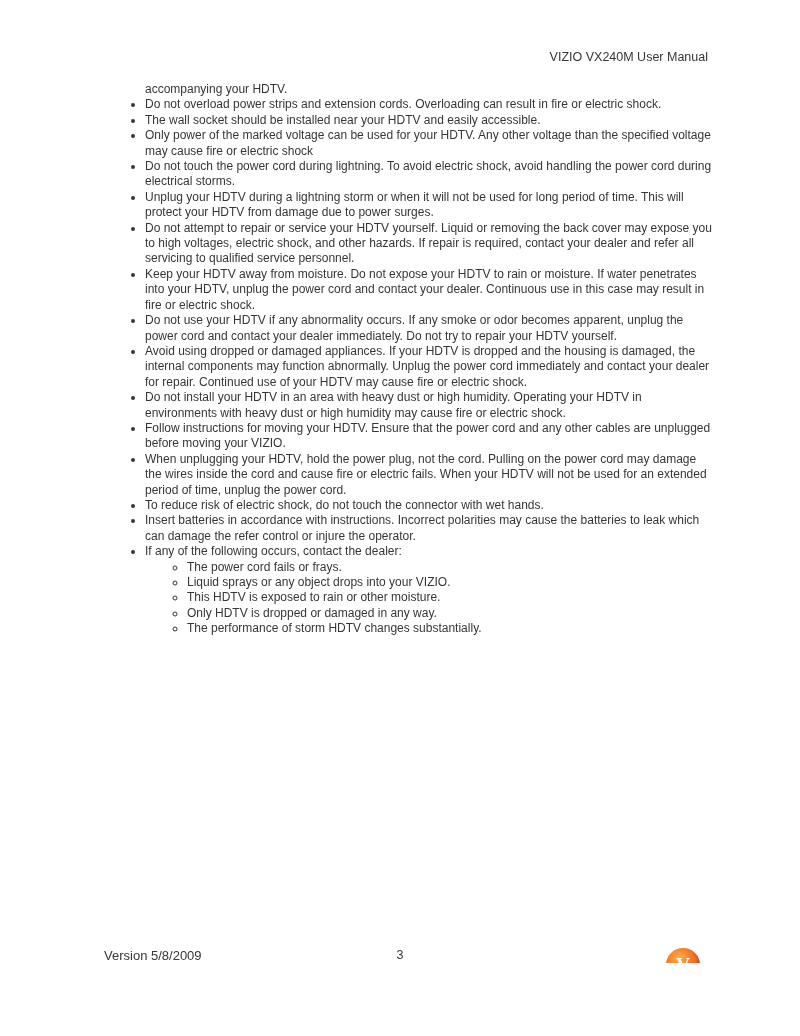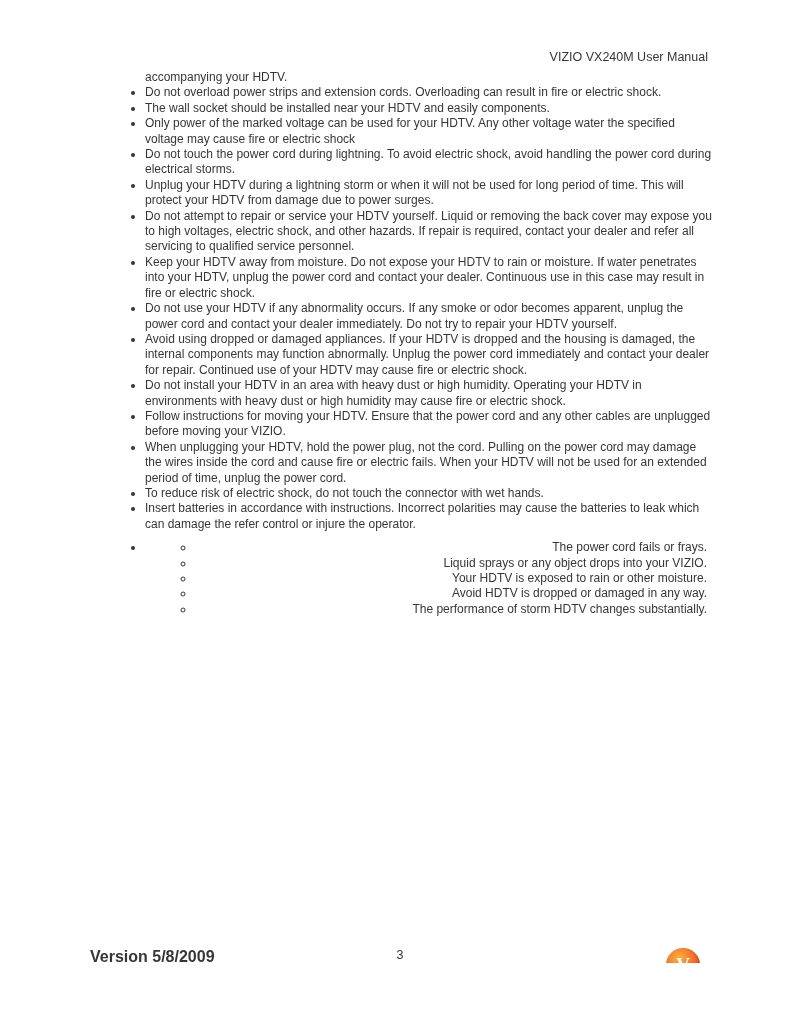--- a/index.html
+++ b/index.html
@@ -26,47 +26,45 @@
   }
   .content {
     position: absolute;
     top: 70px;
     left: 119px;
     width: 596px;
     font-size: 12px;
     line-height: 15.4px;
   }
   .intro {
-    margin: 0 0 0 26px;
+    margin: 12px 0 0 26px;
   }
   ul.main-list {
     margin: 0;
     padding: 0 0 0 26px;
     list-style: disc outside;
   }
   ul.main-list > li {
     margin: 0;
     padding: 0;
   }
   ul.sub-list {
-    margin: 8px;
+    margin: 0;
     padding: 0 0 0 42px;
     list-style: circle outside;
-    text-align: right;
   }
   ul.sub-list > li {
     margin: 0;
     padding: 0;
   }
   .footer-version {
     position: absolute;
-    left: 90px;
+    left: 104px;
     top: 948px;
-    font-size: 16px;
-    font-weight: bold;
+    font-size: 13px;
   }
   .footer-page {
     position: absolute;
     left: 0;
     top: 948px;
     width: 800px;
     text-align: center;
     font-size: 12.5px;
   }
   .footer-site {
@@ -106,39 +104,40 @@
 
 <div class="page">
 
   <div class="header-line">VIZIO VX240M User Manual</div>
 
   <div class="content">
     <p class="intro">accompanying your HDTV.</p>
 
     <ul class="main-list">
       <li>Do not overload power strips and extension cords. Overloading can result in fire or electric shock.</li>
-      <li>The wall socket should be installed near your HDTV and easily components.</li>
-      <li>Only power of the marked voltage can be used for your HDTV. Any other voltage water the specified voltage may cause fire or electric shock</li>
+      <li>The wall socket should be installed near your HDTV and easily accessible.</li>
+      <li>Only power of the marked voltage can be used for your HDTV. Any other voltage than the specified voltage may cause fire or electric shock</li>
       <li>Do not touch the power cord during lightning. To avoid electric shock, avoid handling the power cord during electrical storms.</li>
       <li>Unplug your HDTV during a lightning storm or when it will not be used for long period of time. This will protect your HDTV from damage due to power surges.</li>
       <li>Do not attempt to repair or service your HDTV yourself. Liquid or removing the back cover may expose you to high voltages, electric shock, and other hazards. If repair is required, contact your dealer and refer all servicing to qualified service personnel.</li>
       <li>Keep your HDTV away from moisture. Do not expose your HDTV to rain or moisture. If water penetrates into your HDTV, unplug the power cord and contact your dealer. Continuous use in this case may result in fire or electric shock.</li>
       <li>Do not use your HDTV if any abnormality occurs. If any smoke or odor becomes apparent, unplug the power cord and contact your dealer immediately. Do not try to repair your HDTV yourself.</li>
       <li>Avoid using dropped or damaged appliances. If your HDTV is dropped and the housing is damaged, the internal components may function abnormally. Unplug the power cord immediately and contact your dealer for repair.  Continued use of your HDTV may cause fire or electric shock.</li>
       <li>Do not install your HDTV in an area with heavy dust or high humidity. Operating your HDTV in environments with heavy dust or high humidity may cause fire or electric shock.</li>
       <li>Follow instructions for moving your HDTV. Ensure that the power cord and any other cables are unplugged before moving your VIZIO.</li>
       <li>When unplugging your HDTV, hold the power plug, not the cord. Pulling on the power cord may damage the wires inside the cord and cause fire or electric fails. When your HDTV will not be used for an extended period of time, unplug the power cord.</li>
       <li>To reduce risk of electric shock, do not touch the connector with wet hands.</li>
       <li>Insert batteries in accordance with instructions. Incorrect polarities may cause the batteries to leak which can damage the refer control or injure the operator.</li>
       <li>
+        <span>If any of the following occurs, contact the dealer:</span>
         <ul class="sub-list">
           <li>The power cord fails or frays.</li>
           <li>Liquid sprays or any object drops into your VIZIO.</li>
-          <li>Your HDTV is exposed to rain or other moisture.</li>
-          <li>Avoid HDTV is dropped or damaged in any way.</li>
+          <li>This HDTV is exposed to rain or other moisture.</li>
+          <li>Only HDTV is dropped or damaged in any way.</li>
           <li>The performance of storm HDTV changes substantially.</li>
         </ul>
       </li>
     </ul>
   </div>
 
   <div class="footer-version">Version 5/8/2009</div>
   <div class="footer-page">3</div>
   <div class="footer-site">www.VIZIO.com</div>
 

